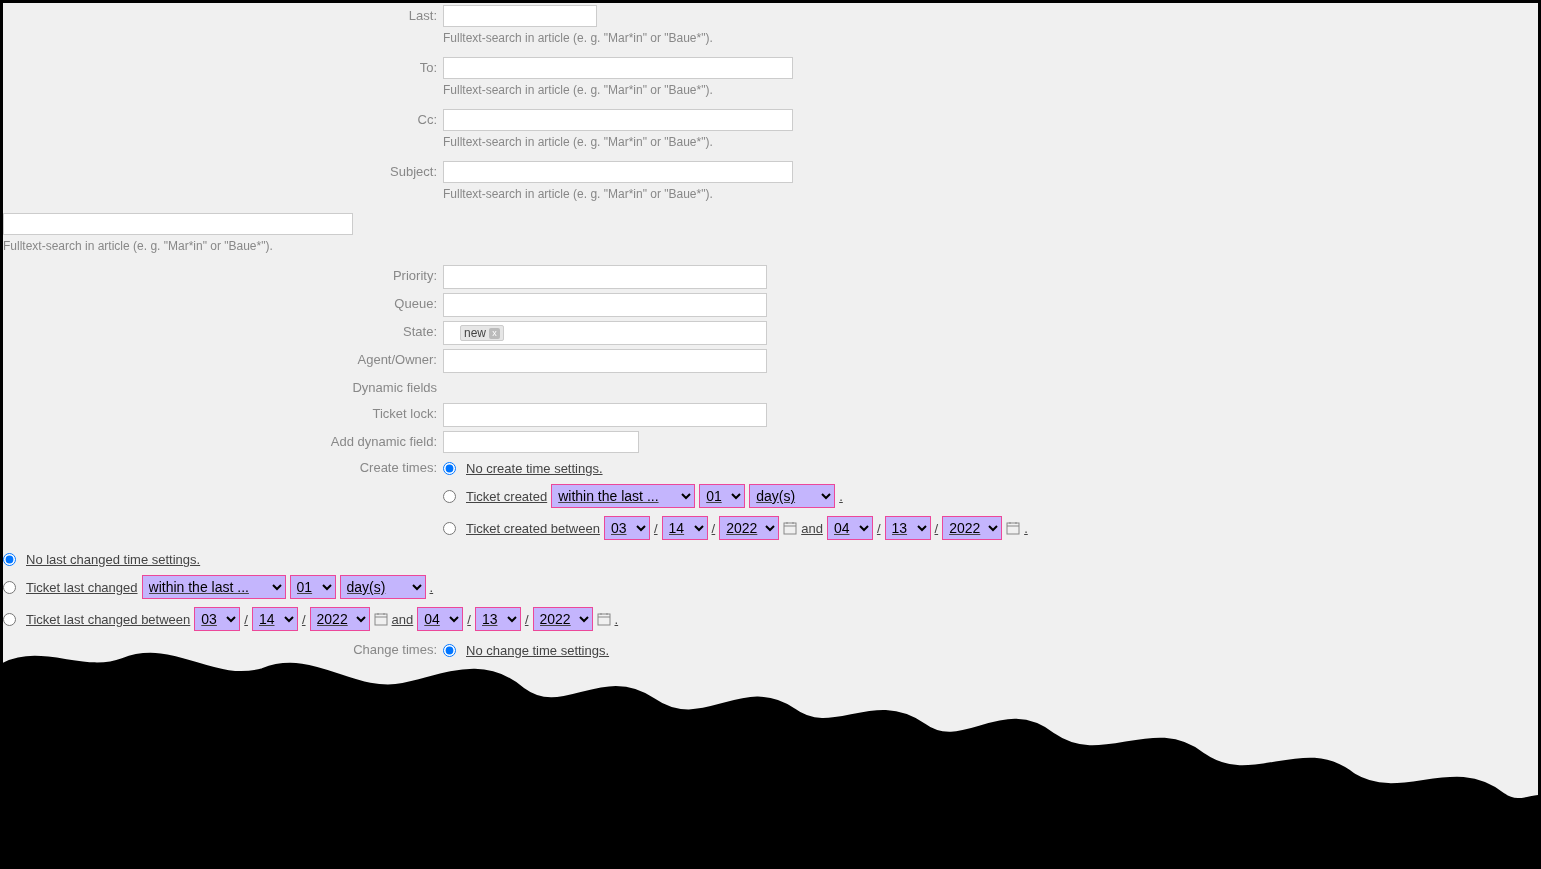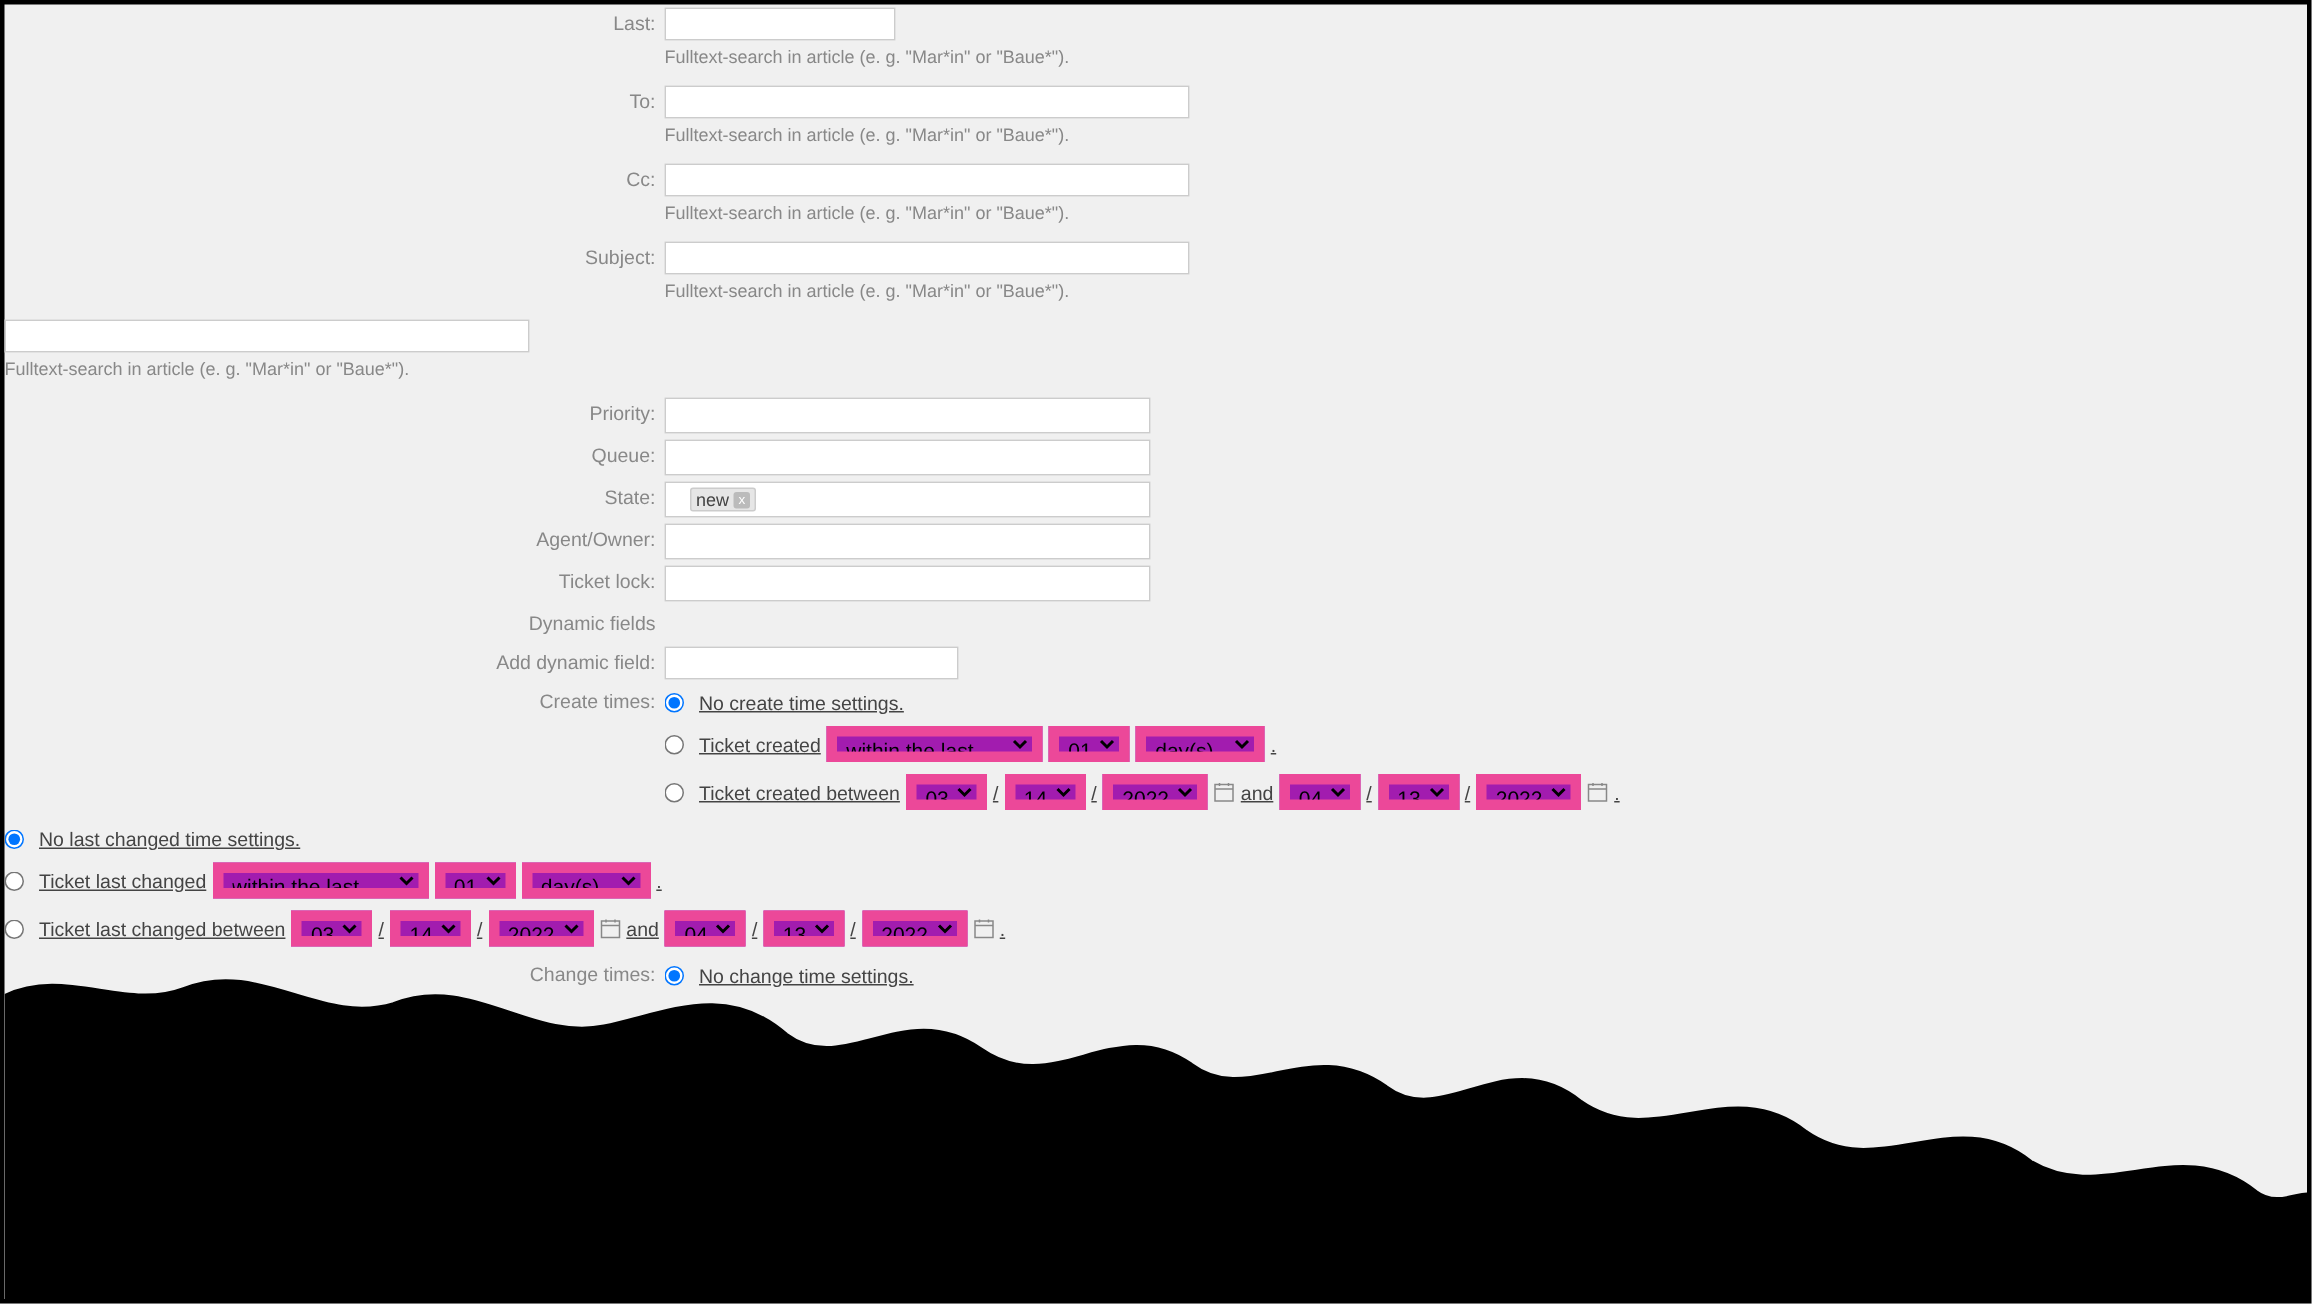--- a/index.html
+++ b/index.html
@@ -95,22 +95,22 @@
     gap: 4px;
     margin: 4px 0;
     color: #444;
     font-size: 13px;
     text-decoration: underline;
   }
   .option-line input[type=radio] {
     margin: 0 6px 0 0;
   }
   select {
-    border: 7px solid #ec4899;
-    background: #a21caf;
+    border: 1px solid #ec4899;
+    background: #c4b5fd;
     font-size: 14px;
     height: 24px;
     padding: 0 2px;
   }
   .sel-wide { min-width: 144px; }
   .sel-num  { min-width: 46px; }
   .sel-unit { min-width: 86px; }
   .sel-year { min-width: 60px; }
 
   .cal-icon {
@@ -202,29 +202,29 @@
   </div>
 
   <div class="row">
     <div class="label-col">Agent/Owner:</div>
     <div class="field-col">
       <div class="tagbox"></div>
     </div>
   </div>
 
   <div class="row">
-    <div class="label-col">Ticket lock:</div>
-    <div class="field-col">
-      <div class="tagbox"></div>
-    </div>
-  </div>
-
-  <div class="row">
     <div class="label-col">Dynamic fields</div>
     <div class="field-col"></div>
+  </div>
+
+  <div class="row">
+    <div class="label-col">Ticket lock:</div>
+    <div class="field-col">
+      <div class="tagbox"></div>
+    </div>
   </div>
 
   <div class="row">
     <div class="label-col">Add dynamic field:</div>
     <div class="field-col">
       <input class="text-input small" type="text" style="">
     </div>
   </div>
 
   <div class="row">

